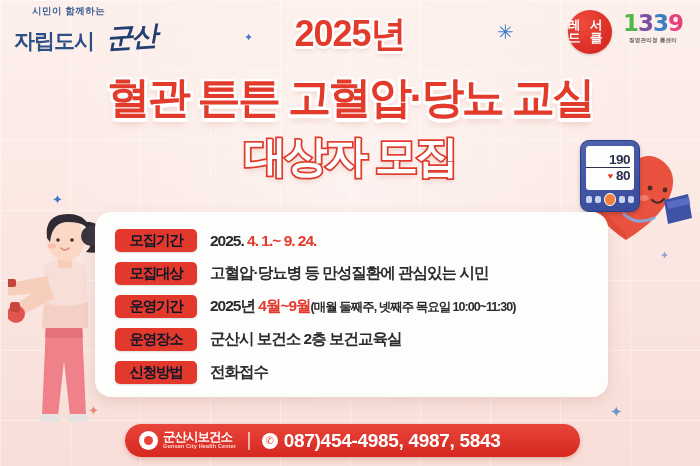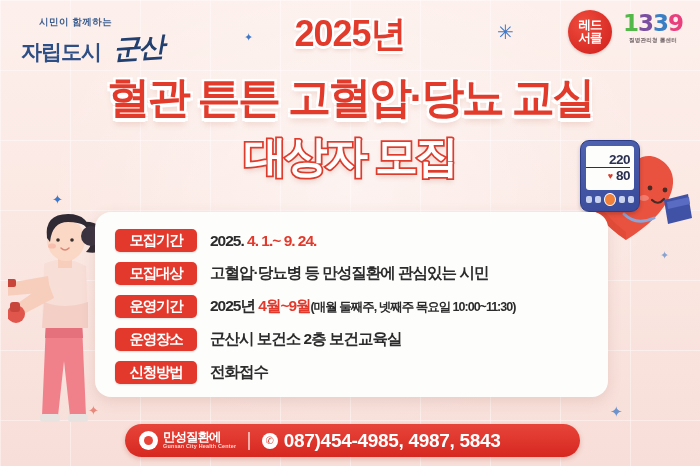--- a/index.html
+++ b/index.html
@@ -22,30 +22,30 @@
     background-size:70px 70px;
     opacity:.75;pointer-events:none;
   }
   .vign{
     position:absolute;inset:0;
     background:radial-gradient(ellipse at 50% 40%, rgba(255,255,255,.45) 0%, rgba(255,255,255,0) 62%);
     pointer-events:none;
   }
 
   
-  .gunsan-logo{position:absolute;left:14px;top:16px;width:170px;height:48px;margin-left:7px;}
+  .gunsan-logo{position:absolute;left:14px;top:5px;width:170px;height:48px;}
   .gl-sub{font-size:9.5px;color:#3b5d8f;letter-spacing:.5px;font-weight:700;margin-left:18px;}
   .gl-main{display:flex;align-items:flex-end;gap:12px;margin-top:1px;}
   .gl-main .a{font-size:21px;font-weight:800;color:#2e4f86;letter-spacing:-1px;}
   .gl-main .b{font-size:27px;font-weight:800;color:#22406f;font-style:italic;letter-spacing:-2px;
     font-family:"DejaVu Serif",serif;transform:rotate(-4deg);}
 
   .redcircle{position:absolute;right:88px;top:10px;width:44px;height:44px;border-radius:50%;
     background:radial-gradient(circle at 35% 30%,#ef4b3c,#cf1f1c);
-    display:flex;flex-direction:column;align-items:center;justify-content:center;
+    display:flex;flex-direction:row;align-items:center;justify-content:center;
     color:#fff;font-weight:800;line-height:1.02;font-size:12.5px;letter-spacing:-1px;
     box-shadow:0 1px 3px rgba(0,0,0,.18);}
   .logo1339{position:absolute;right:8px;top:12px;width:78px;text-align:center;}
   .d1339{font-size:23px;font-weight:700;letter-spacing:-1px;line-height:1;
     font-family:"DejaVu Sans",sans-serif;}
   .c1{color:#53b848;}.c2{color:#7b4fa0;}.c3{color:#3a7ec4;}.c4{color:#e8407c;}
   .l1339sub{font-size:5.6px;color:#6b5f63;margin-top:2px;letter-spacing:.2px;font-weight:700;}
 
   
   .headline{position:absolute;left:0;right:0;top:16px;text-align:center;z-index:6;}
@@ -98,21 +98,21 @@
   
   .card{
     position:absolute;left:95px;top:212px;width:513px;height:185px;
     background:#fdfdfc;border-radius:16px;
     box-shadow:0 4px 14px rgba(150,90,75,.16);z-index:5;
     padding:12px 0 0 0;box-sizing:border-box;
   }
   .row{display:flex;align-items:center;height:33px;padding-left:20px;}
   .tag{
     flex:0 0 auto;width:82px;height:23px;border-radius:5px;background:#e3392c;
-    color:#ffffff;font-size:14.5px;font-weight:800;letter-spacing:-1.2px;
+    color:#0f172a;font-size:14.5px;font-weight:800;letter-spacing:-1.2px;
     display:flex;align-items:center;justify-content:center;
     box-shadow:0 1px 2px rgba(0,0,0,.13);
   }
   .val{margin-left:13px;font-size:15.5px;color:#2b2b2b;font-weight:700;letter-spacing:-1px;white-space:nowrap;}
   .val .hi{color:#e3392c;font-weight:800;}
   .val .sm{font-size:12.5px;font-weight:700;letter-spacing:-1px;}
   .row1 .val{font-weight:700;}
 
   
   .footbar{
@@ -223,21 +223,21 @@
       <path d="M88 78 Q94 84 100 77" stroke="#4a2a24" stroke-width="2.2" fill="none" stroke-linecap="round"></path>
       <ellipse cx="80" cy="76" rx="5" ry="3" fill="#f4887a" opacity=".8"></ellipse>
 
       <path d="M100 78 L124 72 L128 96 L104 102 Z" fill="#3f52a6"></path>
       <path d="M103 80 L125 75 L126 82 L104 87 Z" fill="#5a6cc2"></path>
 
       <path d="M60 92 Q72 104 90 96" stroke="#8aa4d8" stroke-width="3" fill="none" stroke-linecap="round"></path>
     </svg>
     <div class="bp-dev">
       <div class="bp-screen">
-        <div class="bp-num">220</div>
+        <div class="bp-num">190</div>
         <div class="bp-rowb">
           <span class="bp-heart">♥</span>
           <span class="bp-num">80</span>
         </div>
       </div>
       <div class="bp-btns">
         <span class="bp-b"></span>
         <span class="bp-b"></span>
         <span class="bp-o"></span>
         <span class="bp-b"></span>
@@ -272,21 +272,21 @@
       <span class="tag">신청방법</span>
       <span class="val"><span>전화접수</span></span>
     </div>
 
   </div>
 
   <div class="footbar">
     <div class="fb-logo">
       <span class="fb-mark"></span>
       <span class="fb-name">
-        <span class="fb-kr" style="display:block">만성질환에</span>
+        <span class="fb-kr" style="display:block">군산시보건소</span>
         <span class="fb-en" style="display:block">Gunsan City Health Center</span>
       </span>
     </div>
     <span class="fb-div"></span>
     <div class="fb-phone">
       <span class="ph-ic">✆</span>
       <span class="fb-num">087)454-4985, 4987, 5843</span>
     </div>
   </div>
 

